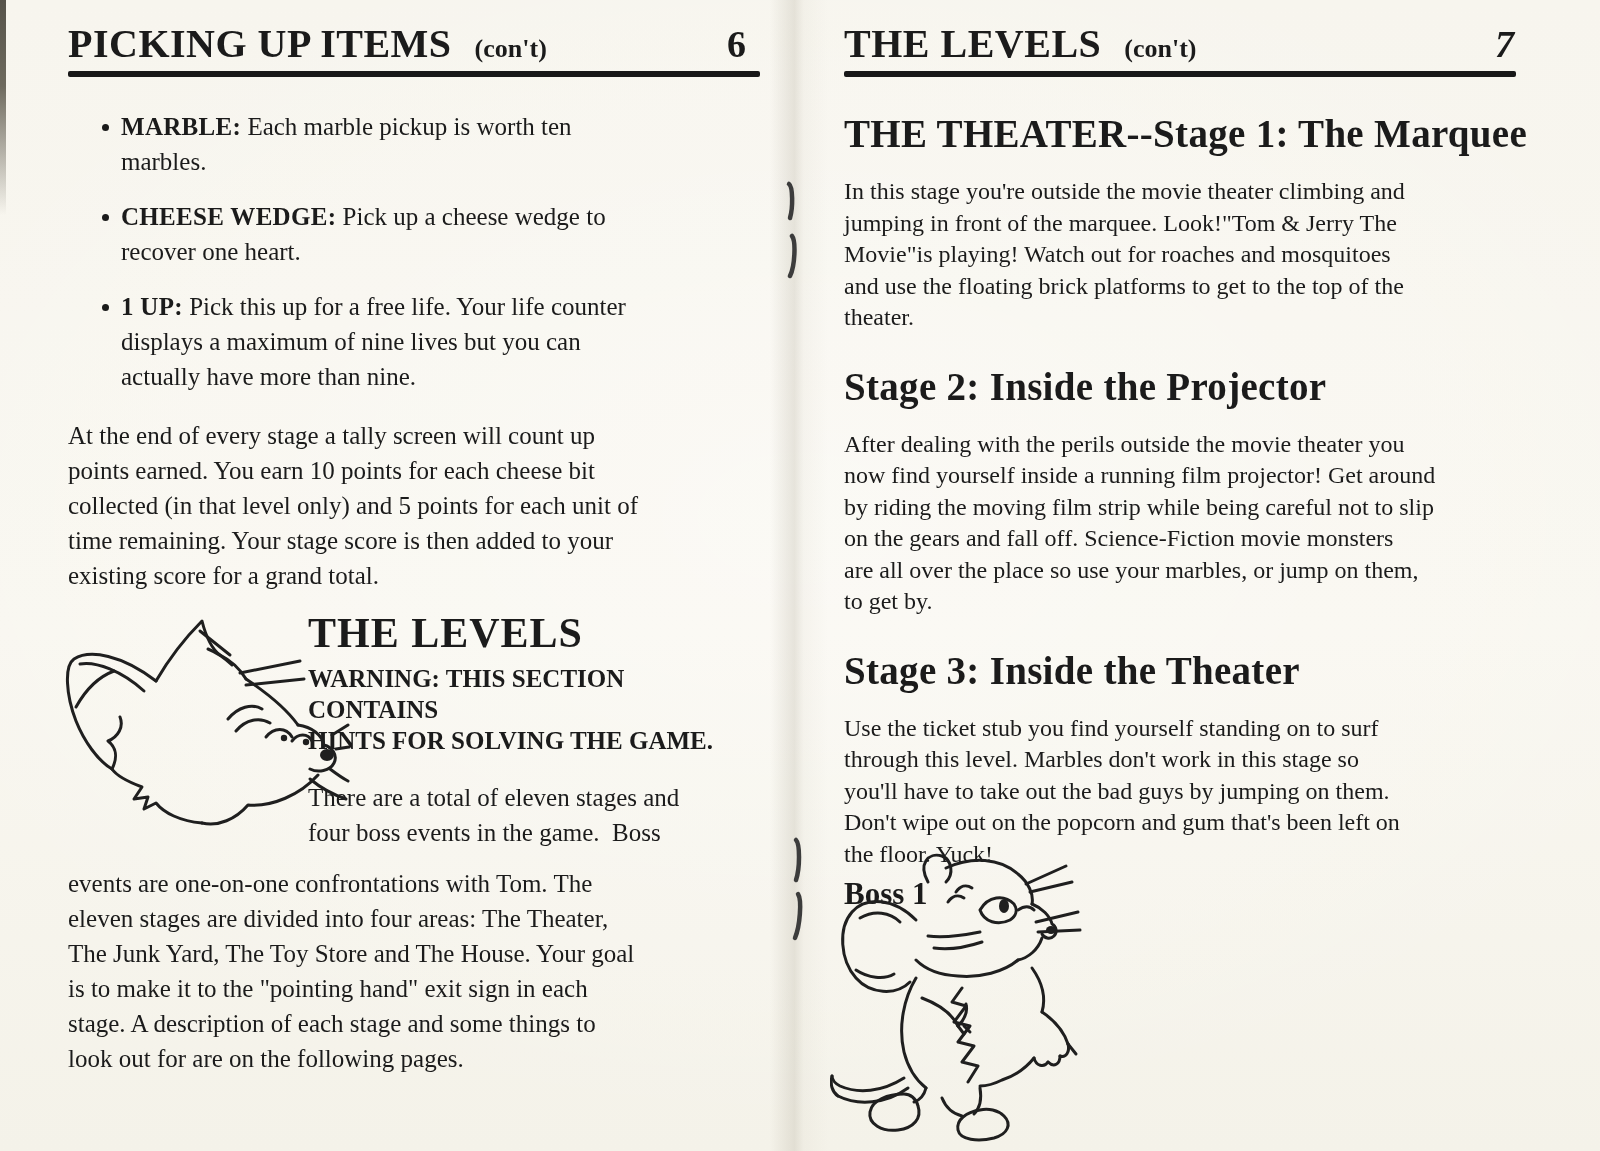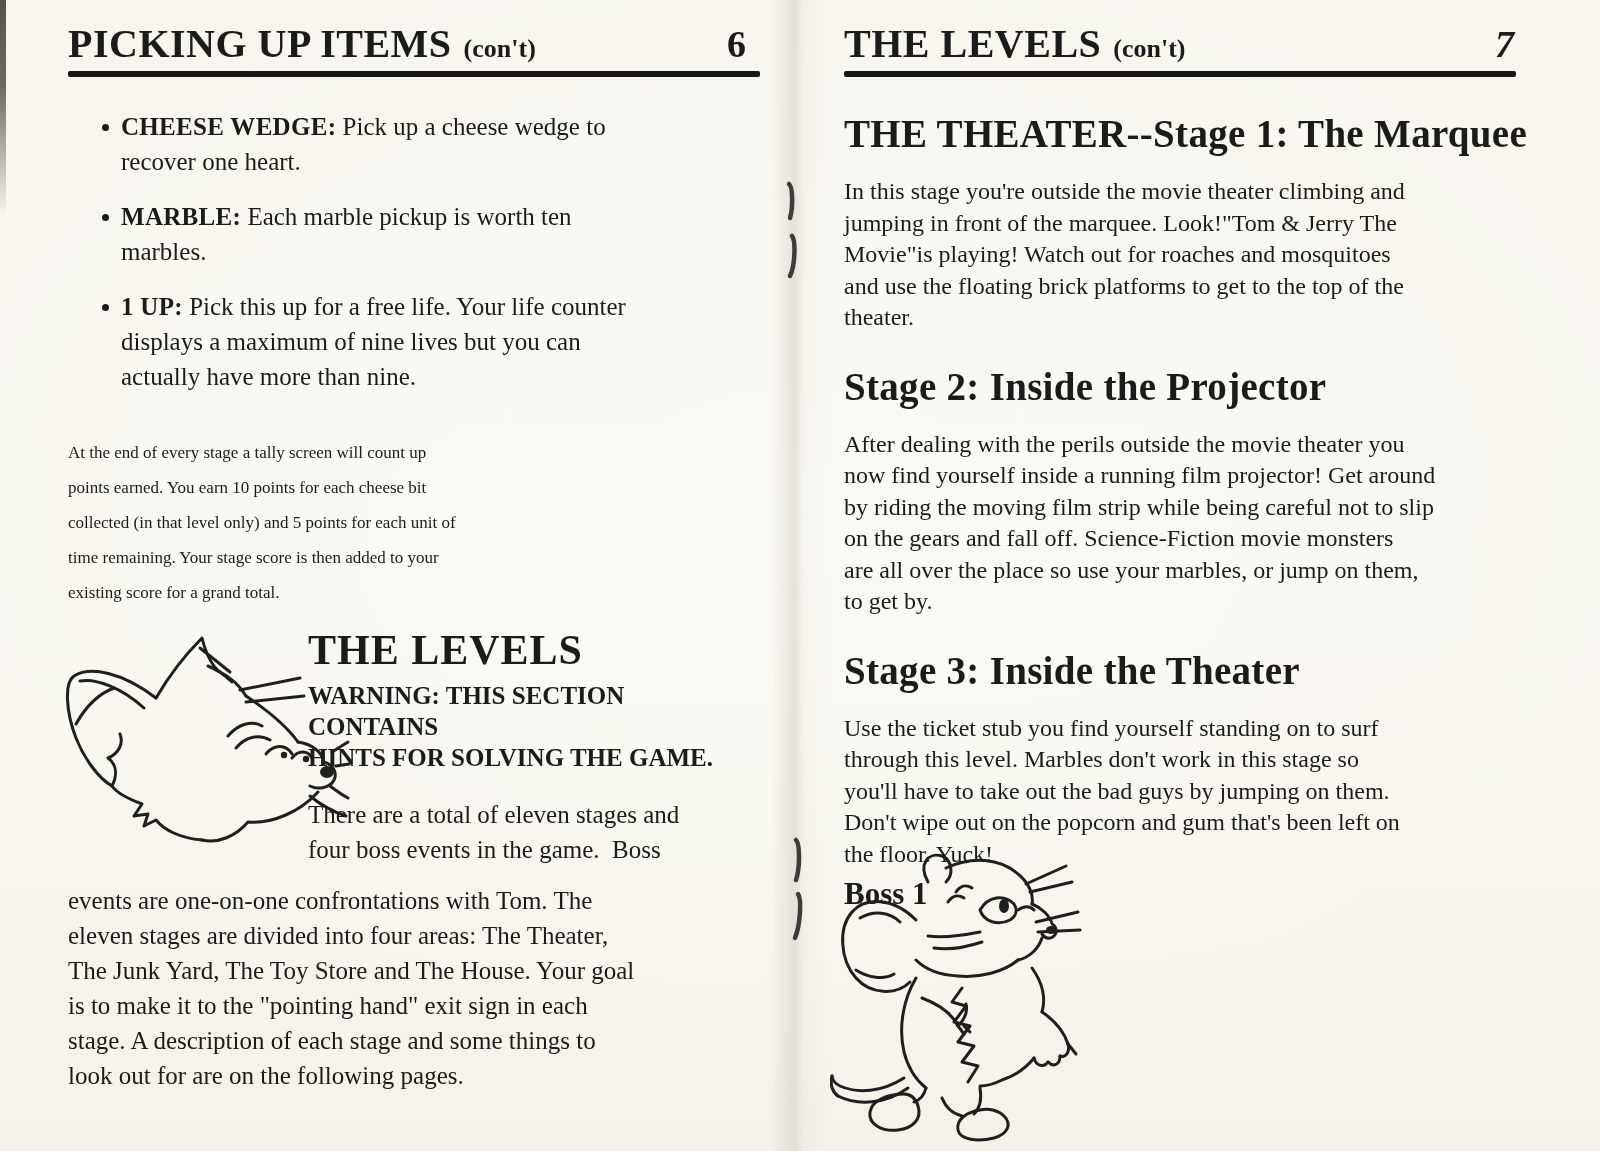--- a/index.html
+++ b/index.html
@@ -22,40 +22,40 @@
   }
   .gutter {
     position:absolute; left:770px; top:0; width:58px; height:100%;
     background:linear-gradient(to right, rgba(185,180,165,0) 0%, rgba(178,172,155,0.28) 42%, rgba(205,200,184,0.12) 58%, rgba(185,180,165,0) 100%);
   }
   .staple { position:absolute; }
   .page { position:absolute; top:20px; }
   .page-left  { left:68px;  width:692px; }
   .page-right { left:844px; width:706px; }
 
-  .hdr { display:flex; align-items:baseline; }
+  .hdr { display:flex; align-items:baseline;gap:11px; }
   .hdr .title { font-size:40px; font-weight:bold; letter-spacing:.5px; white-space:nowrap; }
   .hdr .cont { font-size:26px; font-weight:bold; margin-left:12px; white-space:nowrap; }
   .hdr .pagenum { font-size:38px; font-weight:bold; margin-left:auto; }
   .page-left  .pagenum { margin-right:14px; }
   .page-right .pagenum { margin-right:36px; font-style:italic; }
   .rule { height:6px; background:#181818; margin-top:4px; border-radius:2px; }
   .page-right .rule { width:672px; }
 
   .lines { white-space:pre-wrap; }
 
   
   .bullets { list-style:none; margin-top:32px; font-size:25px; line-height:35px; }
   .bullets li { display:flex; margin-bottom:20px; }
   .dot { width:7px; height:7px; border-radius:50%; background:#1b1b1b; flex:0 0 7px; margin:15px 12px 0 34px; }
   .btext { white-space:pre-wrap; }
   .btext b { letter-spacing:.3px; }
 
   .h-tally { font-size:38px; font-weight:bold; letter-spacing:1px; margin-top:26px; white-space:nowrap; }
-  .tally-p { margin-top:41px; font-size:17px; line-height:35px; }
+  .tally-p { margin-top:24px; font-size:25px; line-height:35px; }
 
   .levels-block { position:relative; margin-top:16px; min-height:420px; }
   .tom-art { position:absolute; left:-8px; top:0; width:290px; height:235px; }
   .h-levels { font-size:42px; font-weight:bold; letter-spacing:1px; margin-left:240px; white-space:nowrap; }
   .warning { margin-left:240px; margin-top:6px; font-size:25px; font-weight:bold; line-height:31px; }
   .intro-indent { margin-left:240px; margin-top:24px; font-size:25px; line-height:35px; }
   .intro-full { margin-top:16px; font-size:25px; line-height:35px; }
 
   
   .stage { margin-top:30px; }
@@ -91,27 +91,27 @@
     <header class="hdr">
       <span class="title">PICKING UP ITEMS</span>
       <span class="cont">(con't)</span>
       <span class="pagenum">6</span>
     </header>
     <div class="rule"></div>
 
     <ul class="bullets">
       <li>
           <span class="dot"></span>
-          <div class="btext"><b>CHEESE WEDGE:</b> <span class="lines">Pick up a cheese wedge to
-recover one heart.</span></div>
+          <div class="btext"><b>MARBLE:</b> <span class="lines">Each marble pickup is worth ten
+marbles.</span></div>
         </li>
       <li>
           <span class="dot"></span>
-          <div class="btext"><b>MARBLE:</b> <span class="lines">Each marble pickup is worth ten
-marbles.</span></div>
+          <div class="btext"><b>CHEESE WEDGE:</b> <span class="lines">Pick up a cheese wedge to
+recover one heart.</span></div>
         </li>
       <li>
           <span class="dot"></span>
           <div class="btext"><b>1 UP:</b> <span class="lines">Pick this up for a free life. Your life counter
 displays a maximum of nine lives but you can
 actually have more than nine.</span></div>
         </li>
     </ul>
 
     <p class="tally-p lines">At the end of every stage a tally screen will count up

